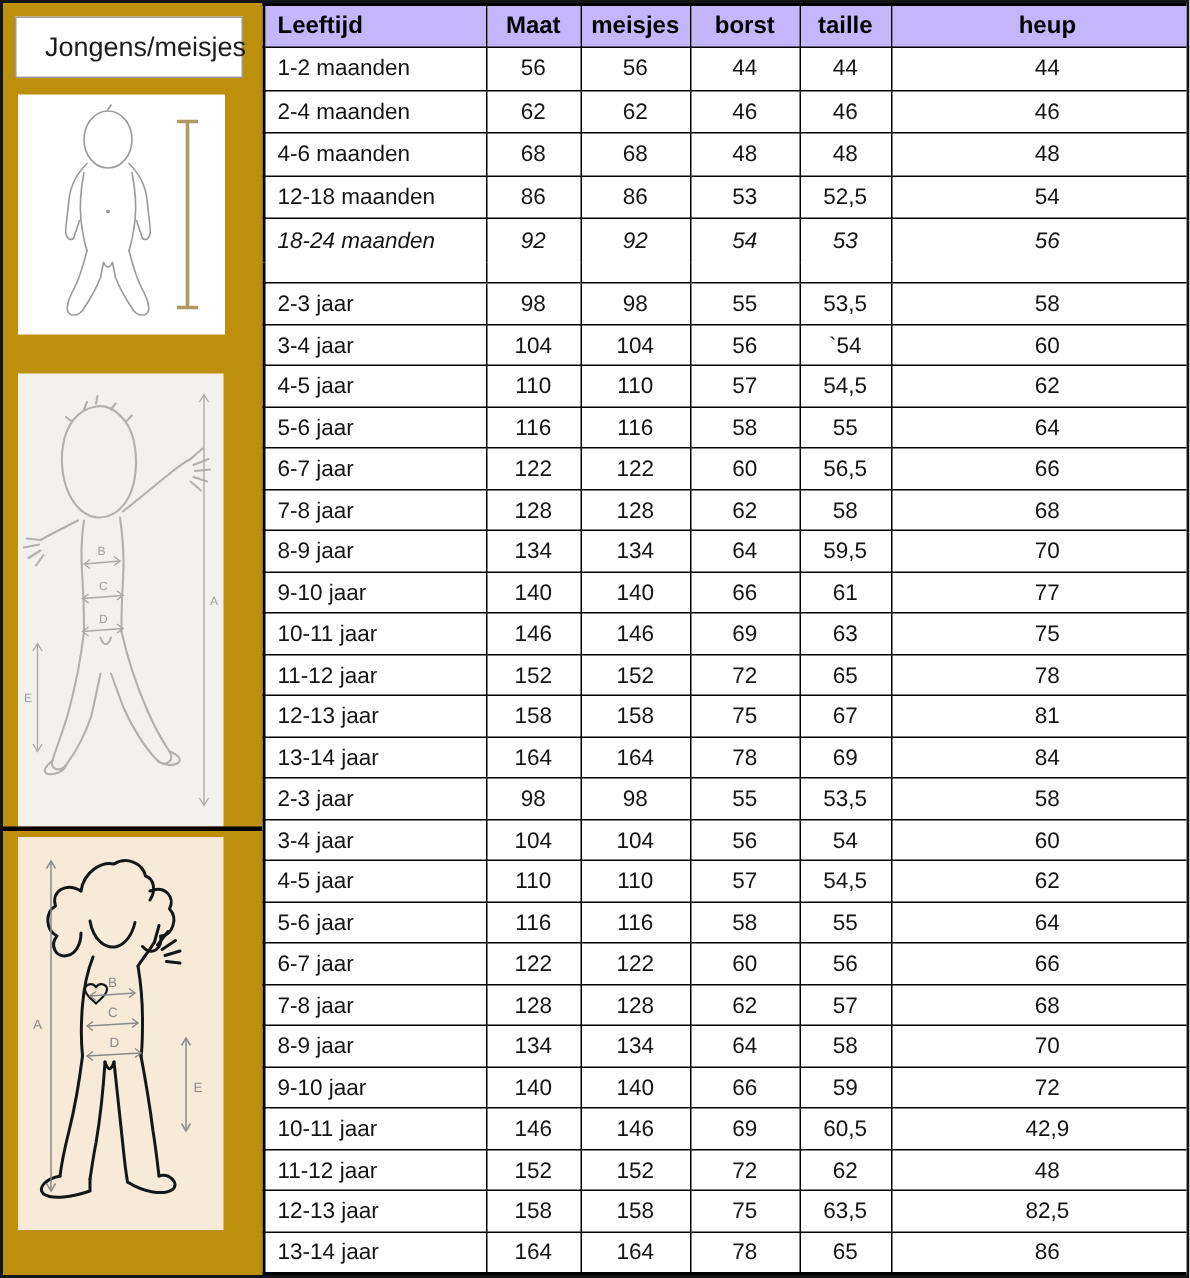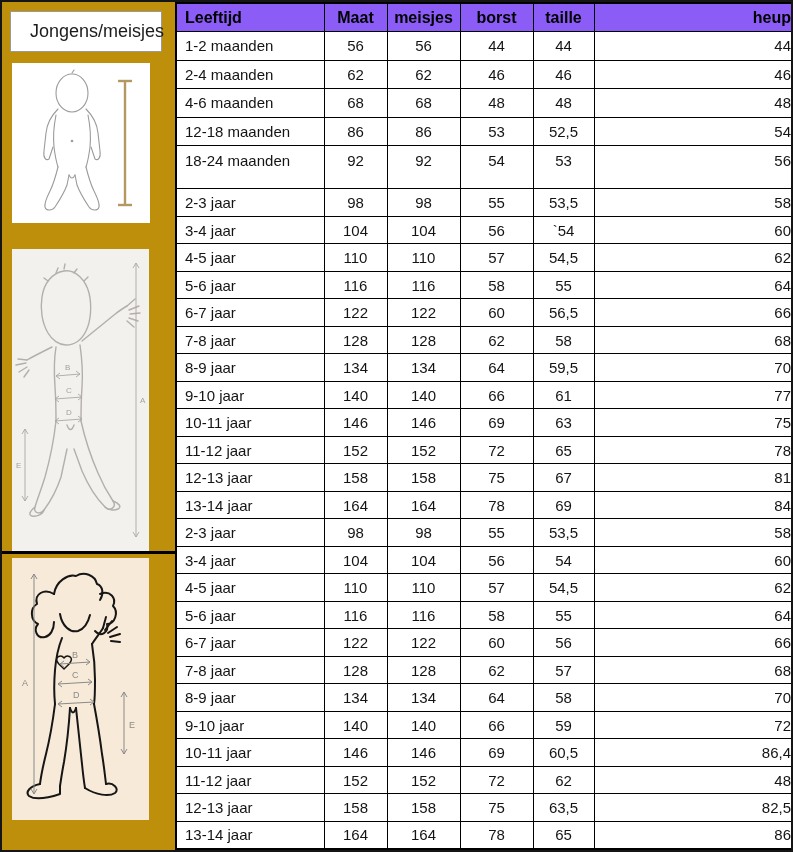--- a/index.html
+++ b/index.html
@@ -42,31 +42,31 @@
     background:#fff;
     border:2px solid #000;
     font-size:15px;color:#141414;
   }
   .size-table th,.size-table td{
     border:1px solid #000;
     padding:0;
     overflow:hidden;white-space:nowrap;
   }
   .size-table thead th{
-    background:#8b5cf6;
+    background:#c4b5fd;
     font-weight:bold;font-size:16px;color:#000;
     height:27px;
   }
   .c-age{text-align:left;padding-left:8px !important;}
   .c-num{text-align:center;}
-  .c-heup{text-align:right;padding-left:11px !important;}
+  .c-heup{text-align:center;padding-left:11px !important;}
   tbody.baby-body tr{height:26px;}
   tbody.kid-body tr{height:25px;}
   tbody.spacer-body tr{height:13px;}
-  tbody.baby-body tr:last-child td{border-bottom:none;}
+  tbody.baby-body tr:last-child td{border-bottom:none;font-style:italic;}
   tbody.spacer-body td{border-top:none;border-bottom:none;}
 </style>
 </head>
 <body>
 
 <div class="screen">
 
   <aside class="sidebar">
 
     <div class="label-box">
@@ -412,21 +412,21 @@
           <td class="c-num">66</td>
           <td class="c-num">59</td>
           <td class="c-heup">72</td>
         </tr>
         <tr>
           <td class="c-age">10-11 jaar</td>
           <td class="c-num">146</td>
           <td class="c-num">146</td>
           <td class="c-num">69</td>
           <td class="c-num">60,5</td>
-          <td class="c-heup">86,4</td>
+          <td class="c-heup">42,9</td>
         </tr>
         <tr>
           <td class="c-age">11-12 jaar</td>
           <td class="c-num">152</td>
           <td class="c-num">152</td>
           <td class="c-num">72</td>
           <td class="c-num">62</td>
           <td class="c-heup">48</td>
         </tr>
         <tr>

